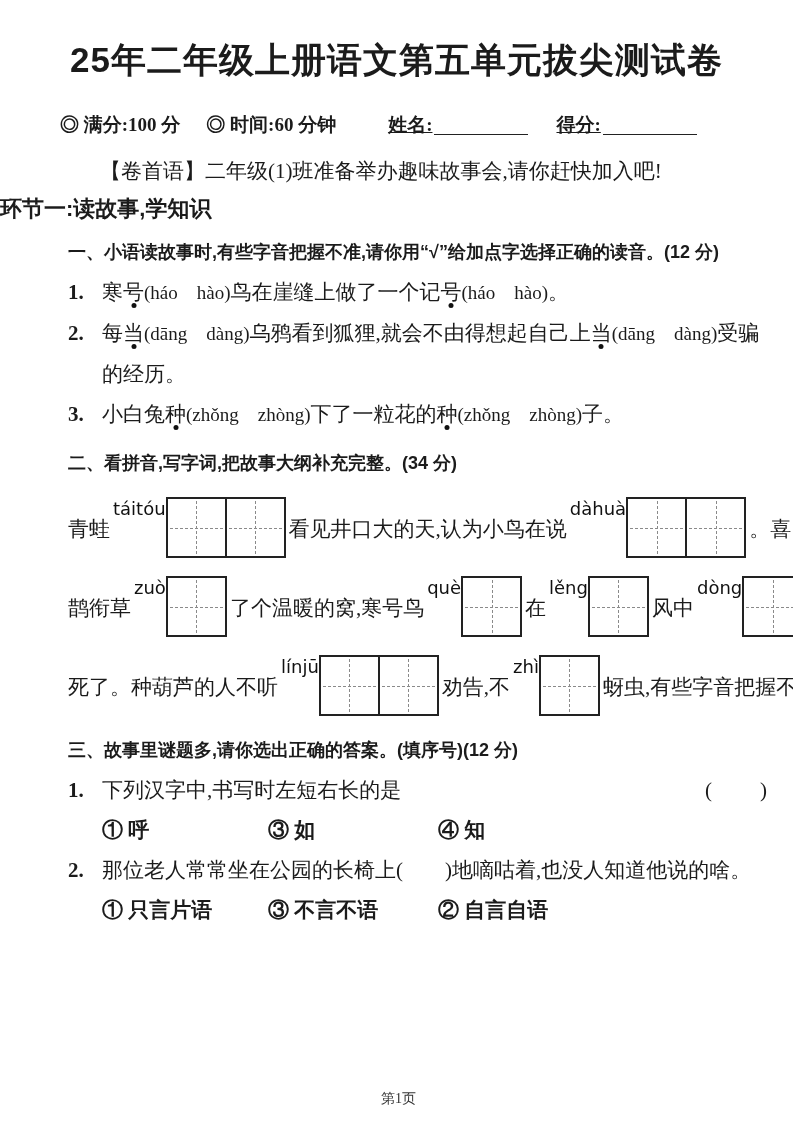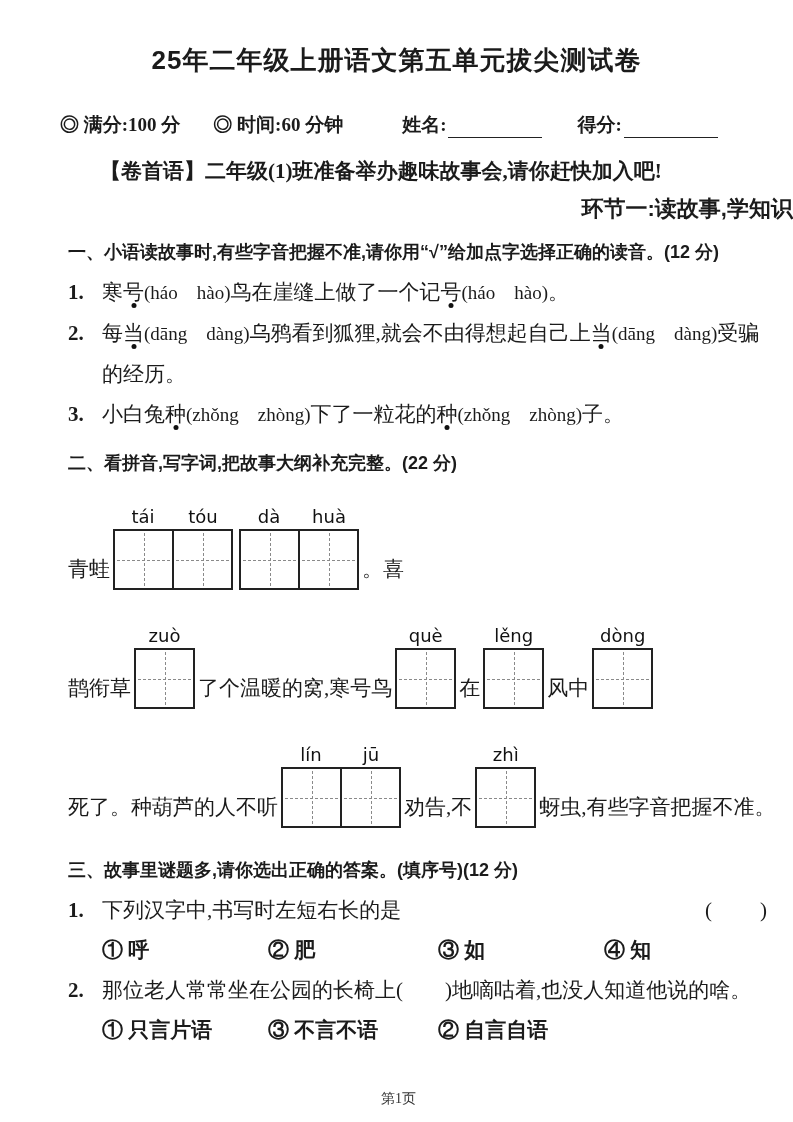--- a/index.html
+++ b/index.html
@@ -10,48 +10,48 @@
     background:#ffffff;
     color:#1b1b1b;
     font-family:"Liberation Serif",serif;
     overflow:hidden;
     box-sizing:border-box;
   }
   .title{
     margin:38px 30px 0 30px;
     text-align:center;
     font-family:"Liberation Sans",sans-serif;
-    font-size:26px;line-height:44px;
+    font-size:35px;line-height:44px;
     font-weight:900;letter-spacing:1px;
   }
   .meta{
     margin:30px 24px 0 60px;
     font-size:19px;line-height:26px;font-weight:600;
-    display:flex;align-items:flex-end;white-space:nowrap;gap:7px;
+    display:flex;align-items:flex-end;white-space:nowrap;
   }
   .meta .m1{margin-right:26px;}
   .meta .m2{margin-right:52px;}
-  .meta .field{display:flex;align-items:flex-end;margin-right:28px;}
+  .meta .field{display:flex;margin-right:28px;text-decoration:underline;}
   .uline{display:inline-block;width:94px;border-bottom:1.6px solid #222;height:22px;margin-left:2px;}
-  .intro{margin:18px 24px 0 100px;font-size:21px;line-height:30px;font-weight:700;}
-  .part-head{margin:8px 0 0 0;text-align:right;font-size:22px;line-height:30px;font-weight:bold;font-family:"Liberation Sans",sans-serif;padding-left:44px;}
+  .intro{margin:18px 24px 0 100px;font-size:21px;line-height:30px;font-weight:400;}
+  .part-head{margin:8px 0 0 0;text-align:left;font-size:22px;line-height:30px;font-weight:bold;font-family:"Liberation Sans",sans-serif;}
   .sec-head{margin:8px 24px 0 68px;font-size:18px;line-height:40px;font-weight:bold;font-family:"Liberation Sans",sans-serif;}
   .item{display:flex;margin:0 24px 0 68px;font-size:21px;line-height:40px;}
   .item .num{flex:0 0 34px;font-weight:bold;}
   .item .body{flex:1;}
   .py{font-family:Liberation Serif, serif;font-size:19px;}
   .dot{position:relative;}
   .dot::after{
     content:"";position:absolute;left:50%;bottom:-4px;
     width:5px;height:5px;border-radius:50%;background:#111;transform:translateX(-50%);
   }
   
   .fill-row{display:flex;align-items:flex-end;margin:0 10px 0 68px;font-size:21px;white-space:nowrap;}
   .fill-row .t{padding-bottom:16px;line-height:26px;}
-  .boxgroup{display:flex;flex-direction:column;margin:8px 3px;justify-content:flex-end;}
+  .boxgroup{display:flex;flex-direction:row;margin:0 3px;justify-content:flex-end;}
   .pinyin{display:flex;font-family:"DejaVu Sans",sans-serif;font-size:18px;line-height:24px;color:#111;}
   .pinyin span{flex:1;text-align:center;}
   .cells{display:flex;border:2px solid #222;background:#fff;}
   .cell{width:57px;height:57px;position:relative;}
   .cell + .cell{border-left:2px solid #222;}
   .cell::before{content:"";position:absolute;left:50%;top:2px;bottom:2px;border-left:1.4px dashed #8a8a8a;}
   .cell::after{content:"";position:absolute;top:50%;left:2px;right:2px;border-top:1.4px dashed #8a8a8a;}
   .mt14{margin-top:14px;} .mt18{margin-top:18px;}
   .q-row{display:flex;margin:0 24px 0 68px;font-size:21px;line-height:40px;}
   .q-row .num{flex:0 0 34px;font-weight:bold;}
@@ -93,34 +93,35 @@
   <div class="item">
     <span class="num">2.</span>
     <div class="body"><span>每</span><span class="dot">当</span><span class="py">(dāng　dàng)</span><span>乌鸦看到狐狸,就会不由得想起自己上</span><span class="dot">当</span><span class="py">(dāng　dàng)</span><span>受骗的经历。</span></div>
   </div>
 
   <div class="item">
     <span class="num">3.</span>
     <div class="body"><span>小白兔</span><span class="dot">种</span><span class="py">(zhǒng　zhòng)</span><span>下了一粒花的</span><span class="dot">种</span><span class="py">(zhǒng　zhòng)</span><span>子。</span></div>
   </div>
 
-  <div class="sec-head">二、看拼音,写字词,把故事大纲补充完整。(22 分)</div>
+  <div class="sec-head">二、看拼音,写字词,把故事大纲补充完整。(34 分)</div>
 
   <div class="fill-row mt14">
     <span class="t">青蛙</span>
     <div class="boxgroup">
       <div class="pinyin">
           <span>tái</span>
           <span>tóu</span>
         </div>
       <div class="cells">
           <div class="cell"></div>
           <div class="cell"></div>
         </div>
     </div>
+    <span class="t">看见井口大的天,认为小鸟在说</span>
     <div class="boxgroup">
       <div class="pinyin">
           <span>dà</span>
           <span>huà</span>
         </div>
       <div class="cells">
           <div class="cell"></div>
           <div class="cell"></div>
         </div>
     </div>
@@ -193,21 +194,20 @@
 
   <div class="sec-head mt14">三、故事里谜题多,请你选出正确的答案。(填序号)(12 分)</div>
 
   <div class="q-row">
     <span class="num">1.</span>
     <span>下列汉字中,书写时左短右长的是</span>
     <span class="bracket">(　　)</span>
   </div>
   <div class="options">
     <span>① 呼</span>
-    <span>② 肥</span>
     <span>③ 如</span>
     <span>④ 知</span>
   </div>
 
   <div class="item">
     <span class="num">2.</span>
     <div class="body">那位老人常常坐在公园的长椅上(　　)地嘀咕着,也没人知道他说的啥。</div>
   </div>
   <div class="options">
     <span>① 只言片语</span>

